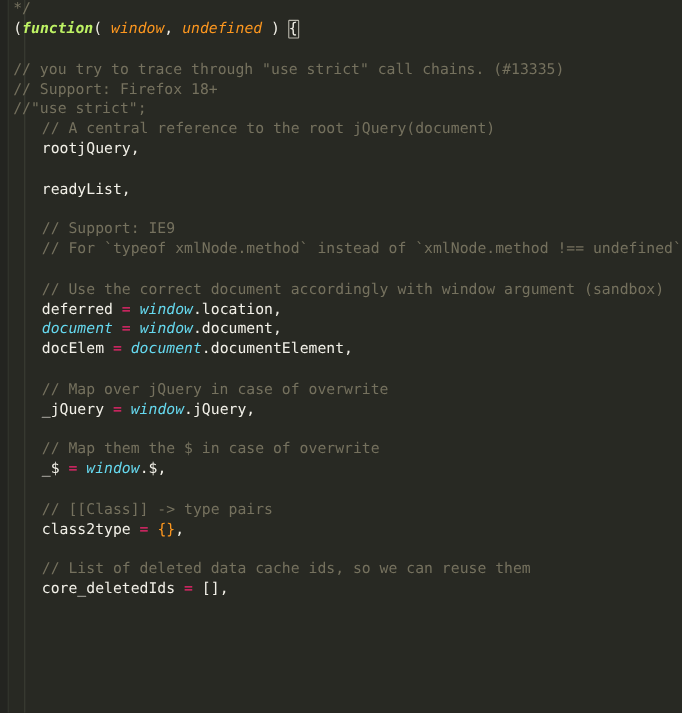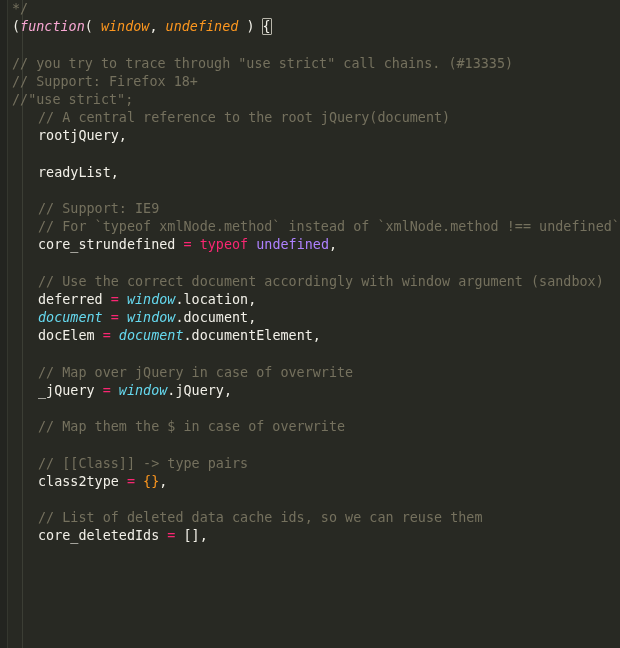--- a/index.html
+++ b/index.html
@@ -64,21 +64,21 @@
     font-size: 13.4px;
     white-space: pre;
     padding-left: 12px;
     box-sizing: border-box;
     letter-spacing: 0.02px;
   }
 
   
   .tok-comment   { color: #75715e; }
   .tok-plain     { color: #f2f0e8; }
-  .tok-keyword   { color: #f9a8d4; font-style: italic; }   
+  .tok-keyword   { color: #bef264; font-style: italic; font-weight: bold; }   
   .tok-param     { color: #fd971f; font-style: italic; }   
   .tok-paramref  { color: #66d9ef; font-style: italic; }   
   .tok-operator  { color: #f92672; }                        
   .tok-typeof    { color: #f92672; }                        
   .tok-constant  { color: #ae81ff; }
   .tok-brace     { color: #fd971f; }
 
   
   .bracket-box {
     display: inline-block;
@@ -105,31 +105,31 @@
       <div class="line"><span style="display: inline-block; width: 0px;"></span><span class="tok-comment">// you try to trace through "use strict" call chains. (#13335)</span></div>
       <div class="line"><span style="display: inline-block; width: 0px;"></span><span class="tok-comment">// Support: Firefox 18+</span></div>
       <div class="line"><span style="display: inline-block; width: 0px;"></span><span class="tok-comment">//"use strict";</span></div>
       <div class="line"><span style="display: inline-block; width: 26px;"></span><span class="tok-comment">// A central reference to the root jQuery(document)</span></div>
       <div class="line"><span style="display: inline-block; width: 26px;"></span><span class="tok-plain">rootjQuery,</span></div>
       <div class="line"><span style="display: inline-block; width: 0px;"></span></div>
       <div class="line"><span style="display: inline-block; width: 26px;"></span><span class="tok-plain">readyList,</span></div>
       <div class="line"><span style="display: inline-block; width: 0px;"></span></div>
       <div class="line"><span style="display: inline-block; width: 26px;"></span><span class="tok-comment">// Support: IE9</span></div>
       <div class="line"><span style="display: inline-block; width: 26px;"></span><span class="tok-comment">// For `typeof xmlNode.method` instead of `xmlNode.method !== undefined`</span></div>
-      <div class="line"><span style="display: inline-block; width: 26px;"></span><span class="tok-plain">core_strundefined </span><span class="tok-operator">=</span><span class="tok-plain"> </span><span class="tok-typeof">typeof</span><span class="tok-plain"> </span><span class="tok-constant">undefined</span><span class="tok-plain">,</span></div>
       <div class="line"><span style="display: inline-block; width: 0px;"></span></div>
       <div class="line"><span style="display: inline-block; width: 26px;"></span><span class="tok-comment">// Use the correct document accordingly with window argument (sandbox)</span></div>
       <div class="line"><span style="display: inline-block; width: 26px;"></span><span class="tok-plain">deferred </span><span class="tok-operator">=</span><span class="tok-plain"> </span><span class="tok-paramref">window</span><span class="tok-plain">.location,</span></div>
       <div class="line"><span style="display: inline-block; width: 26px;"></span><span class="tok-paramref">document</span><span class="tok-plain"> </span><span class="tok-operator">=</span><span class="tok-plain"> </span><span class="tok-paramref">window</span><span class="tok-plain">.document,</span></div>
       <div class="line"><span style="display: inline-block; width: 26px;"></span><span class="tok-plain">docElem </span><span class="tok-operator">=</span><span class="tok-plain"> </span><span class="tok-paramref">document</span><span class="tok-plain">.documentElement,</span></div>
       <div class="line"><span style="display: inline-block; width: 0px;"></span></div>
       <div class="line"><span style="display: inline-block; width: 26px;"></span><span class="tok-comment">// Map over jQuery in case of overwrite</span></div>
       <div class="line"><span style="display: inline-block; width: 26px;"></span><span class="tok-plain">_jQuery </span><span class="tok-operator">=</span><span class="tok-plain"> </span><span class="tok-paramref">window</span><span class="tok-plain">.jQuery,</span></div>
       <div class="line"><span style="display: inline-block; width: 0px;"></span></div>
       <div class="line"><span style="display: inline-block; width: 26px;"></span><span class="tok-comment">// Map them the $ in case of overwrite</span></div>
+      <div class="line"><span style="display: inline-block; width: 26px;"></span><span class="tok-plain">_$ </span><span class="tok-operator">=</span><span class="tok-plain"> </span><span class="tok-paramref">window</span><span class="tok-plain">.$,</span></div>
       <div class="line"><span style="display: inline-block; width: 0px;"></span></div>
       <div class="line"><span style="display: inline-block; width: 26px;"></span><span class="tok-comment">// [[Class]] -&gt; type pairs</span></div>
       <div class="line"><span style="display: inline-block; width: 26px;"></span><span class="tok-plain">class2type </span><span class="tok-operator">=</span><span class="tok-plain"> </span><span class="tok-brace">{}</span><span class="tok-plain">,</span></div>
       <div class="line"><span style="display: inline-block; width: 0px;"></span></div>
       <div class="line"><span style="display: inline-block; width: 26px;"></span><span class="tok-comment">// List of deleted data cache ids, so we can reuse them</span></div>
       <div class="line"><span style="display: inline-block; width: 26px;"></span><span class="tok-plain">core_deletedIds </span><span class="tok-operator">=</span><span class="tok-plain"> </span><span class="tok-plain">[],</span></div>
     </div>
 
 </div>
 

